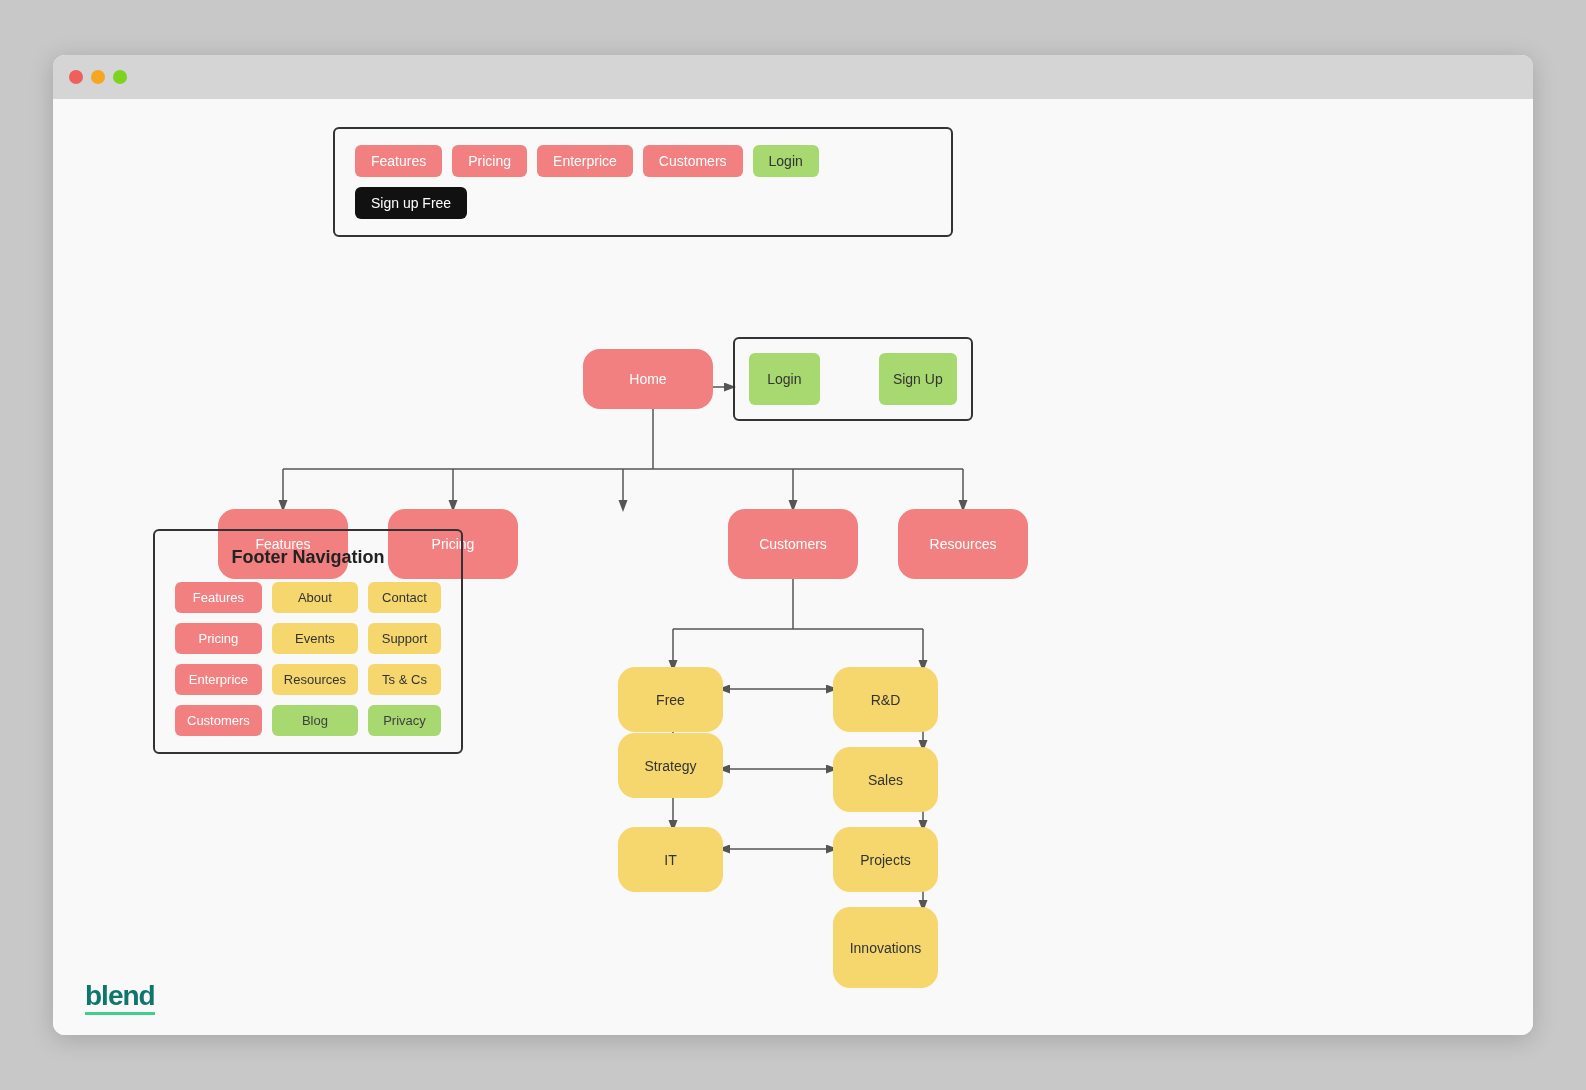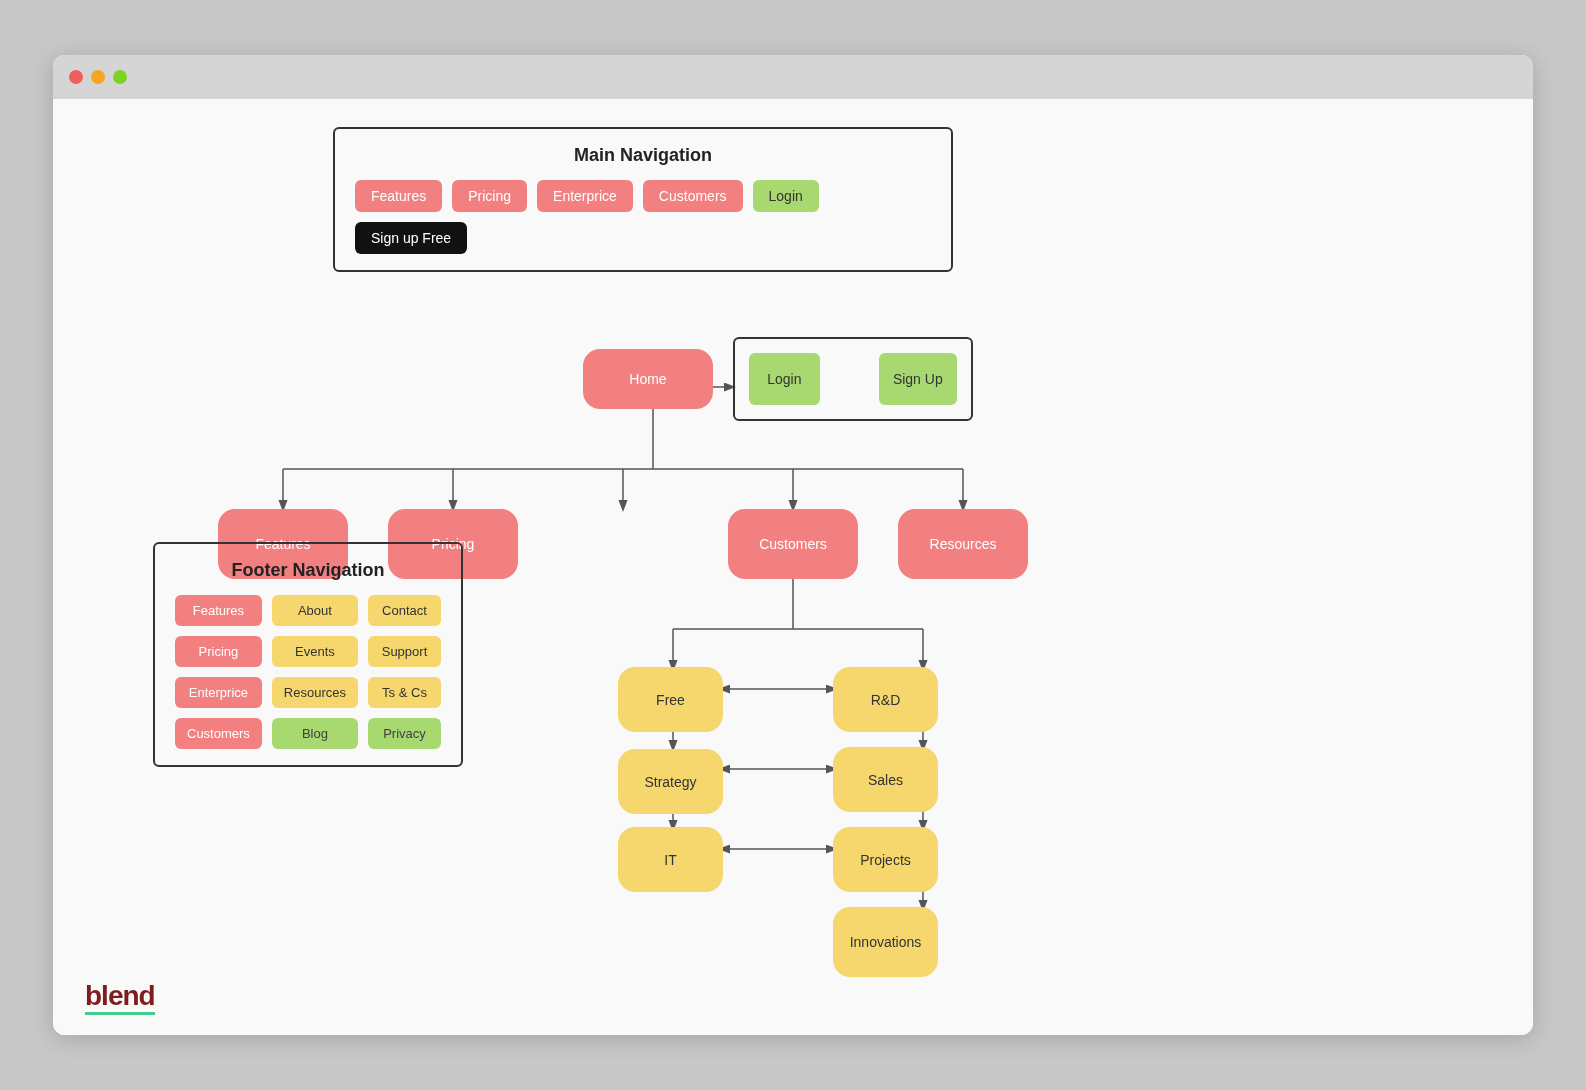--- a/index.html
+++ b/index.html
@@ -113,21 +113,20 @@
       gap: 16px;
       padding: 14px;
     }
 
     
     .footer-nav-box {
       position: absolute;
       border: 2px solid #333;
       border-radius: 6px;
       padding: 16px 20px;
-      margin-top: 13px;
     }
     .footer-nav-title {
       text-align: center;
       font-size: 18px;
       font-weight: 600;
       color: #222;
       margin-bottom: 14px;
     }
     .footer-grid {
       display: grid;
@@ -147,21 +146,21 @@
     .footer-btn-yellow { background: #f5d76e; color: #333; }
     .footer-btn-green { background: #a8d870; color: #404040; }
 
     
     .blend-logo {
       position: absolute;
       bottom: 20px;
       left: 32px;
       font-size: 28px;
       font-weight: 900;
-      color: #7f1d1d;
+      color: #0f766e;
       letter-spacing: -1px;
     }
     .blend-logo span {
       display: inline-block;
       border-bottom: 3px solid #3ecf8e;
     }
 
     
     .arrows-svg {
       position: absolute;
@@ -177,21 +176,20 @@
 
 <div class="browser-window">
   <div class="browser-titlebar">
     <div class="dot dot-red"></div>
     <div class="dot dot-yellow"></div>
     <div class="dot dot-green"></div>
   </div>
   <div class="browser-content">
 
     <div class="main-nav-box">
-      <div class="main-nav-title">Main Navigation</div>
       <div class="main-nav-items">
         <button class="nav-btn nav-btn-red">Features</button>
         <button class="nav-btn nav-btn-red">Pricing</button>
         <button class="nav-btn nav-btn-red">Enterprice</button>
         <button class="nav-btn nav-btn-red">Customers</button>
         <button class="nav-btn nav-btn-green">Login</button>
         <button class="nav-btn nav-btn-black">Sign up Free</button>
       </div>
     </div>
 
@@ -256,31 +254,31 @@
 
       <div class="node node-red" style="left:335px; top:240px; width:130px; height:70px;">Pricing</div>
 
 
       <div class="node node-red" style="left:675px; top:240px; width:130px; height:70px;">Customers</div>
 
       <div class="node node-red" style="left:845px; top:240px; width:130px; height:70px;">Resources</div>
 
       <div class="node node-yellow" style="left:565px; top:398px; width:105px; height:65px;">Free</div>
 
-      <div class="node node-yellow" style="left:565px; top:480px; width:105px; height:65px;">Strategy</div>
+      <div class="node node-yellow" style="left:565px; top:464px; width:105px; height:65px;">Strategy</div>
 
       <div class="node node-yellow" style="left:565px; top:558px; width:105px; height:65px;text-align:center;">IT</div>
 
       <div class="node node-yellow" style="left:780px; top:398px; width:105px; height:65px;">R&amp;D</div>
 
       <div class="node node-yellow" style="left:780px; top:478px; width:105px; height:65px;">Sales</div>
 
       <div class="node node-yellow" style="left:780px; top:558px; width:105px; height:65px;">Projects</div>
 
-      <div class="node node-yellow" style="left:780px; top:638px; width:105px; height:70px;">Innovations</div>
+      <div class="node node-yellow" style="left:780px; top:638px; width:105px; height:81px;">Innovations</div>
 
     </div>
 
     <div class="footer-nav-box" style="left:100px; top:430px; width:310px;">
       <div class="footer-nav-title">Footer Navigation</div>
       <div class="footer-grid">
         <button class="footer-btn footer-btn-red">Features</button>
         <button class="footer-btn footer-btn-yellow">About</button>
         <button class="footer-btn footer-btn-yellow">Contact</button>
         <button class="footer-btn footer-btn-red">Pricing</button>

